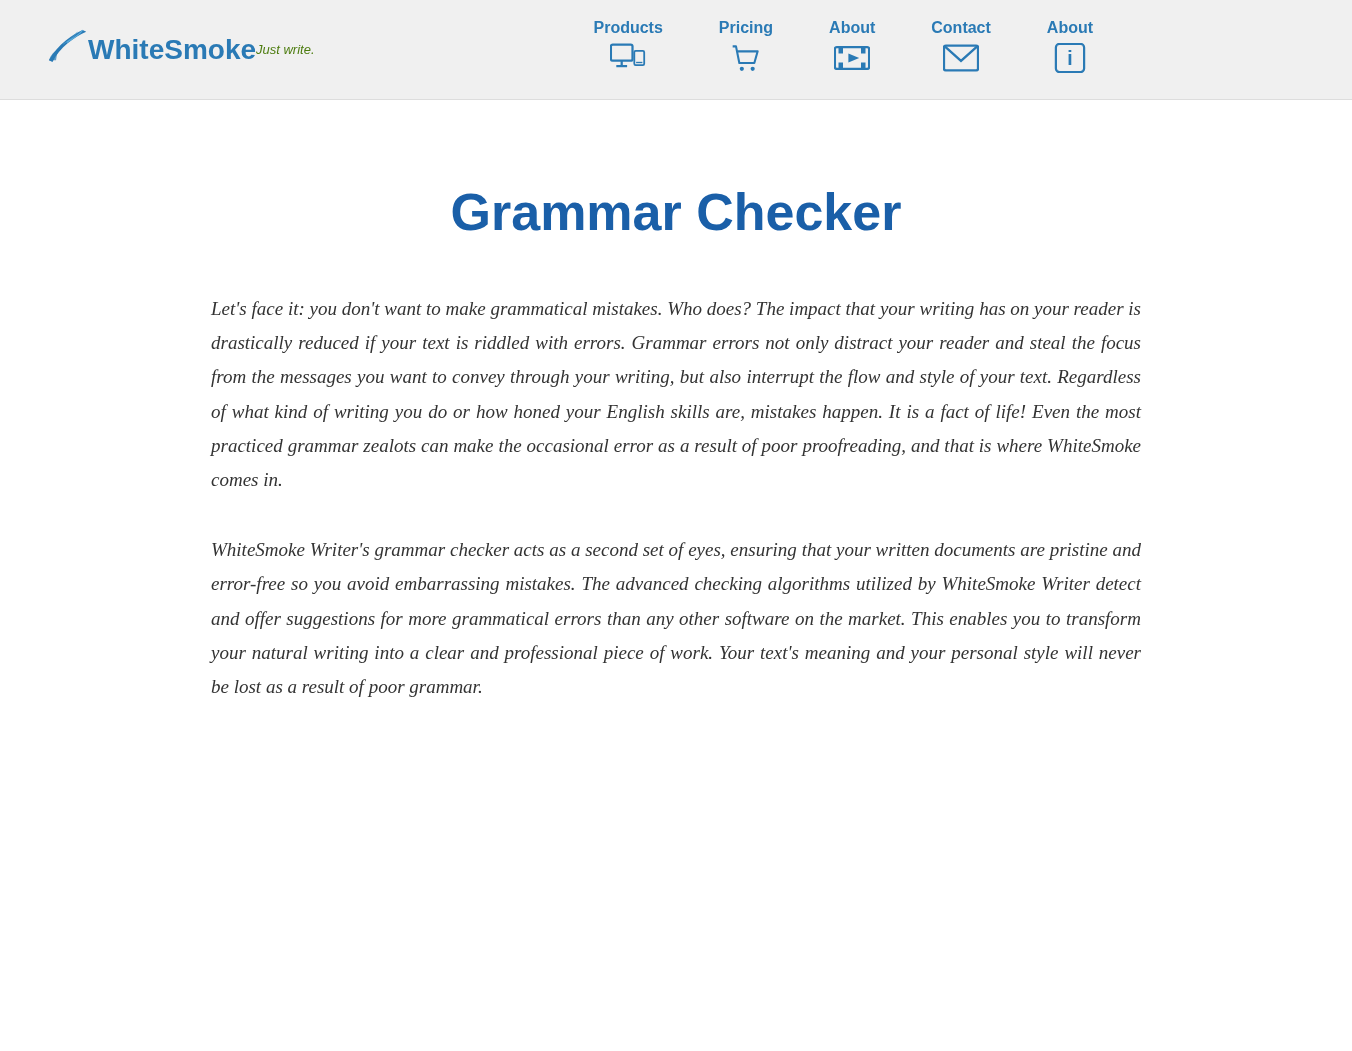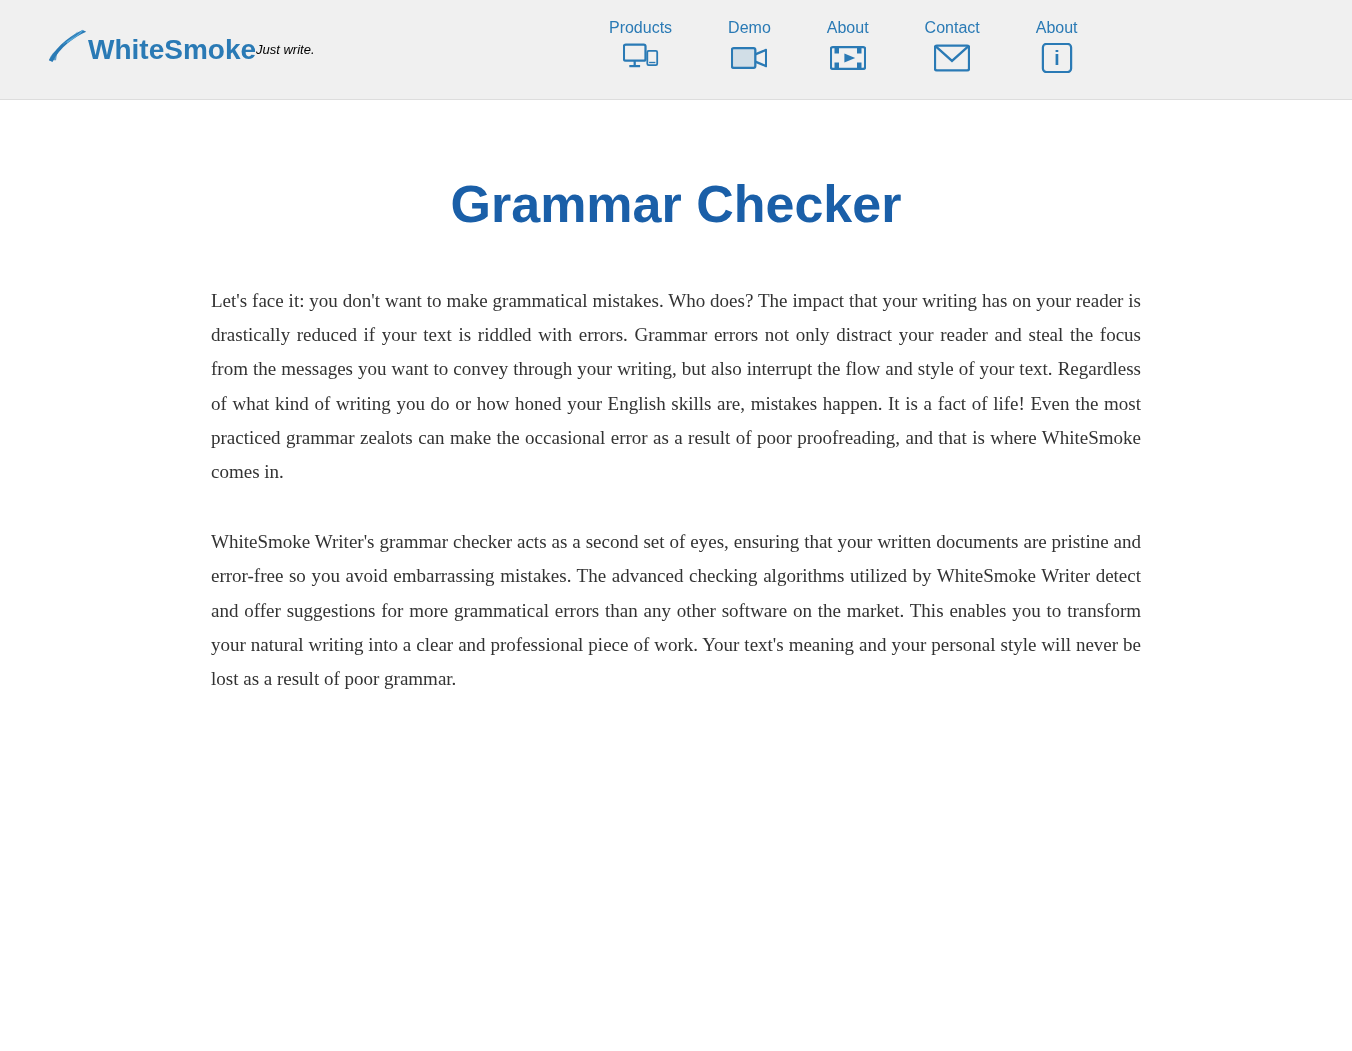--- a/index.html
+++ b/index.html
@@ -38,21 +38,21 @@
       color: #2a7ab5;
       font-family: Arial, sans-serif;
     }
 
     .logo-text span {
       color: #2a7ab5;
     }
 
     .logo-tagline {
       font-size: 13px;
-      color: #000000;
+      color: #4d7c0f;
       font-style: italic;
       font-family: Arial, sans-serif;
     }
 
     .logo-icon {
       margin-bottom: 4px;
     }
 
     .logo-icon svg {
       width: 48px;
@@ -72,54 +72,55 @@
       align-items: center;
       padding: 12px 28px;
       cursor: pointer;
       text-decoration: none;
       color: #2a7ab5;
       font-family: Arial, sans-serif;
     }
 
     .nav-label {
       font-size: 16px;
-      font-weight: normal;
+      font-weight: bold;
       margin-bottom: 6px;
       color: #2a7ab5;
     }
 
     .nav-icon {
       font-size: 26px;
       color: #2a7ab5;
     }
 
     
     main {
       max-width: 1050px;
-      margin: 4px auto;
+      margin: 12px auto;
       padding: 40px 60px 60px 60px;
     }
 
     .page-title {
       text-align: center;
       font-size: 52px;
       font-weight: bold;
       color: #1a5fa8;
       font-family: Arial, sans-serif;
       margin-bottom: 50px;
       margin-top: 30px;
     }
 
     .content-paragraph {
       font-size: 19px;
       line-height: 1.8;
       color: #333;
       text-align: justify;
       margin-bottom: 36px;
       font-family: Georgia, serif;
+      font-style: italic;
     }
 
     
     .products-icon {
       display: flex;
       align-items: center;
       justify-content: center;
     }
 
     .nav-svg-icon {
@@ -158,32 +159,32 @@
 
           <rect x="1" y="1" width="24" height="18" rx="2" stroke="#2a7ab5" stroke-width="2.5" fill="none"></rect>
           <line x1="13" y1="19" x2="13" y2="25" stroke="#2a7ab5" stroke-width="2.5"></line>
           <line x1="7" y1="25" x2="19" y2="25" stroke="#2a7ab5" stroke-width="2.5"></line>
           <rect x="27" y="8" width="11" height="16" rx="1.5" stroke="#2a7ab5" stroke-width="2" fill="none"></rect>
           <line x1="29" y1="21" x2="36" y2="21" stroke="#2a7ab5" stroke-width="1.5"></line>
         </svg>
       </span>
     </a>
 
-
-    <a class="nav-item">
-      <span class="nav-label">Demo</span>
-      <span class="nav-icon">
-        <svg class="nav-svg-icon" viewBox="0 0 40 30" xmlns="http://www.w3.org/2000/svg">
-
-          <rect x="1" y="4" width="26" height="22" rx="2" stroke="#2a7ab5" stroke-width="2.5" fill="#2a7ab5" opacity="0.15"></rect>
-          <rect x="1" y="4" width="26" height="22" rx="2" stroke="#2a7ab5" stroke-width="2.5" fill="none"></rect>
-          <polyline points="27,11 39,6 39,24 27,19" stroke="#2a7ab5" stroke-width="2.5" fill="none" stroke-linejoin="round"></polyline>
-        </svg>
-      </span>
-    </a>
+    <a class="nav-item">
+      <span class="nav-label">Pricing</span>
+      <span class="nav-icon">
+        <svg class="nav-svg-icon" viewBox="0 0 36 36" xmlns="http://www.w3.org/2000/svg">
+
+          <circle cx="13" cy="31" r="2.5" fill="#2a7ab5"></circle>
+          <circle cx="26" cy="31" r="2.5" fill="#2a7ab5"></circle>
+          <polyline points="2,4 6,4 10,24 28,24 32,10 8,10" stroke="#2a7ab5" stroke-width="2.5" fill="none" stroke-linejoin="round"></polyline>
+        </svg>
+      </span>
+    </a>
+
 
     <a class="nav-item">
       <span class="nav-label">About</span>
       <span class="nav-icon">
         <svg class="nav-svg-icon" viewBox="0 0 40 32" xmlns="http://www.w3.org/2000/svg">
 
           <rect x="1" y="4" width="38" height="24" rx="2" stroke="#2a7ab5" stroke-width="2.5" fill="none"></rect>
           <rect x="5" y="4" width="5" height="7" fill="#2a7ab5"></rect>
           <rect x="5" y="21" width="5" height="7" fill="#2a7ab5"></rect>
           <rect x="30" y="4" width="5" height="7" fill="#2a7ab5"></rect>

